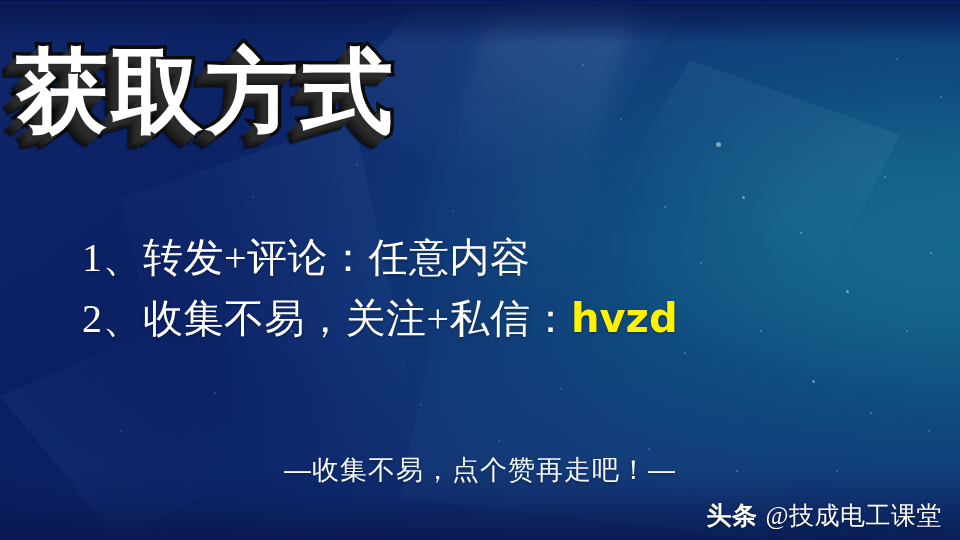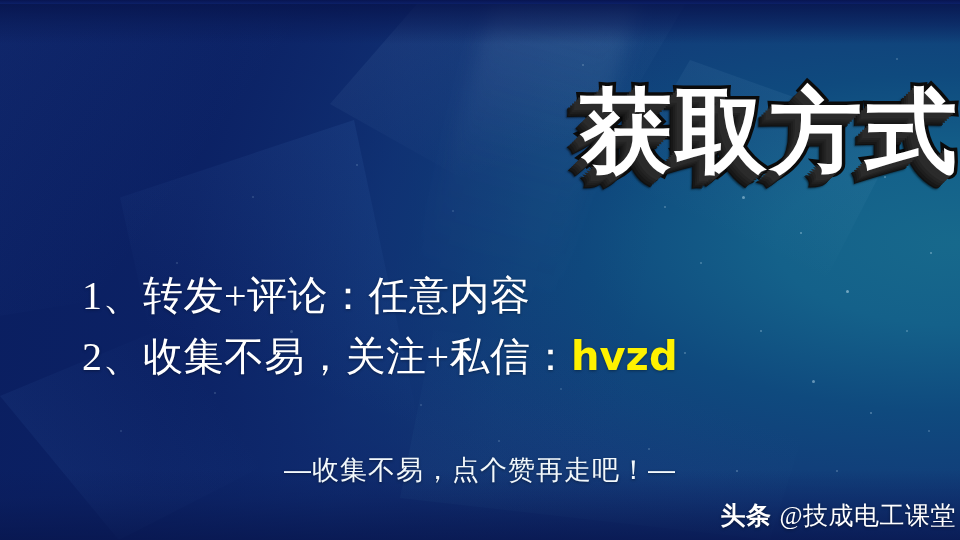--- a/index.html
+++ b/index.html
@@ -98,24 +98,23 @@
   }
   .dot {
     position: absolute;
     border-radius: 50%;
     background: #cfeaf8;
   }
 
   
   .title-wrap {
     position: absolute;
-    left: 0; right: 0;
+    left: 16px; right: 0;
     top: 42px;
-    text-align: right;
-    margin-top: 40px;
+    text-align: left;
   }
   .title {
     display: inline-block;
     font-family: "DejaVu Sans", "Liberation Sans", sans-serif;
     font-weight: 700;
     font-size: 92px;
     line-height: 1.08;
     letter-spacing: 3px;
     color: #ffffff;
     -webkit-text-stroke: 7px #0b0b0b;
@@ -130,21 +129,20 @@
       -13px 13px 0 #101010,
       -14px 14px 2px rgba(0,0,0,0.55);
   }
 
   
   .body-block {
     position: absolute;
     left: 82px;
     top: 228px;
     width: 800px;
-    margin-top: 38px;
   }
   .body-line {
     color: #ffffff;
     font-family: "Liberation Serif", "DejaVu Serif", serif;
     font-size: 40px;
     line-height: 60px;
     letter-spacing: 0.5px;
     white-space: nowrap;
     text-shadow: 0 1px 3px rgba(0,0,0,0.35);
   }
@@ -169,21 +167,21 @@
     color: #f2f8fb;
     font-family: "Liberation Sans", "DejaVu Sans", sans-serif;
     font-size: 27px;
     letter-spacing: 1px;
     text-shadow: 0 1px 3px rgba(0,0,0,0.4);
   }
 
   
   .watermark {
     position: absolute;
-    right: 4px;
+    right: 18px;
     bottom: 8px;
     display: flex;
     align-items: baseline;
     gap: 8px;
     color: #ffffff;
     font-family: "DejaVu Sans", "Liberation Sans", sans-serif;
     font-size: 25px;
     letter-spacing: 0.5px;
     text-shadow: 0 1px 3px rgba(0,0,0,0.45);
   }

